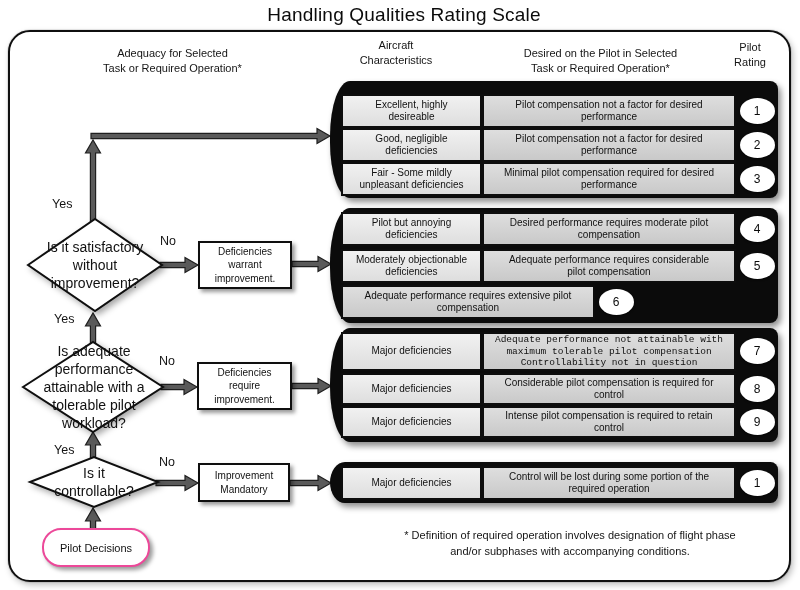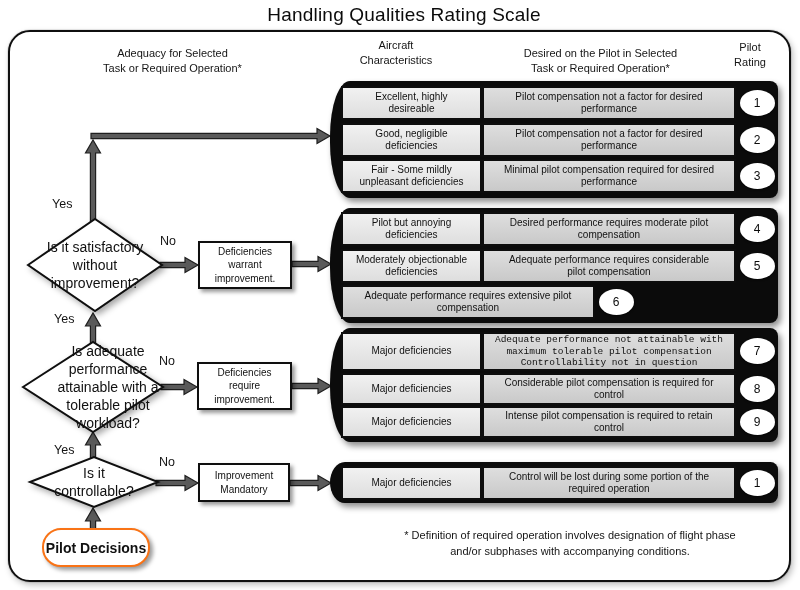--- a/index.html
+++ b/index.html
@@ -52,24 +52,23 @@
     text-align:center;font-size:14px;line-height:1.3;white-space:pre-line;
     display:flex;align-items:center;justify-content:center;
   }
   .proc-box{
     border:2px solid #0f0f0f;background:#fff;box-sizing:border-box;
     display:flex;align-items:center;justify-content:center;
     text-align:center;font-size:10px;line-height:1.35;white-space:pre-line;
     box-shadow:3px 3px 4px rgba(0,0,0,0.4);
   }
   #start-node{
-    border:2px solid #f97316;border-radius:19px;background:#fff;box-sizing:border-box;
-    display:flex;align-items:center;justify-content:center;font-size:14px;
+    border:2px solid #ec4899;border-radius:19px;background:#fff;box-sizing:border-box;
+    display:flex;align-items:center;justify-content:center;font-size:11px;
     box-shadow:3px 3px 4px rgba(0,0,0,0.4);
-    font-weight:bold;
   }
   #footnote{
     text-align:center;font-size:11px;line-height:1.45;white-space:pre-line;color:#151515;
   }
   #connector-layer{left:0;top:0;pointer-events:none;}
 </style>
 </head>
 <body>
 
 <div class="abs" id="page-title">Handling Qualities Rating Scale</div>
@@ -95,21 +94,21 @@
     <polygon points="292.0,266.6 318.0,266.6 318.0,271.5 331.0,264.0 318.0,256.5 318.0,261.4 292.0,261.4" fill="#5a5a5a" stroke="#1f1f1f" stroke-width="1.2"></polygon>
     <polygon points="161.0,389.6 184.0,389.6 184.0,394.5 197.0,387.0 184.0,379.5 184.0,384.4 161.0,384.4" fill="#5a5a5a" stroke="#1f1f1f" stroke-width="1.2"></polygon>
     <polygon points="292.0,388.6 318.0,388.6 318.0,393.5 331.0,386.0 318.0,378.5 318.0,383.4 292.0,383.4" fill="#5a5a5a" stroke="#1f1f1f" stroke-width="1.2"></polygon>
     <polygon points="156.0,485.6 185.0,485.6 185.0,490.5 198.0,483.0 185.0,475.5 185.0,480.4 156.0,480.4" fill="#5a5a5a" stroke="#1f1f1f" stroke-width="1.2"></polygon>
     <polygon points="290.0,485.6 318.0,485.6 318.0,490.5 331.0,483.0 318.0,475.5 318.0,480.4 290.0,480.4" fill="#5a5a5a" stroke="#1f1f1f" stroke-width="1.2"></polygon>
     <polygon points="28,265 95,219 162,265 95,311" fill="#ffffff" stroke="#0f0f0f" stroke-width="2" style="filter:drop-shadow(3px 3px 3px rgba(0,0,0,0.35));"></polygon>
     <polygon points="23,387 93,342 163,387 93,432" fill="#ffffff" stroke="#0f0f0f" stroke-width="2" style="filter:drop-shadow(3px 3px 3px rgba(0,0,0,0.35));"></polygon>
     <polygon points="30,482 94,457 158,482 94,507" fill="#ffffff" stroke="#0f0f0f" stroke-width="2" style="filter:drop-shadow(3px 3px 3px rgba(0,0,0,0.35));"></polygon>
   </svg>
 
-<div class="abs group" style="left:330px;top:81px;width:448px;height:117px;">
+<div class="abs group" style="left:330px;top:81px;width:448px;height:117px;justify-content:flex-end;">
   <div class="rating-row">
     <div class="cell char">Excellent, highly
 desireable</div>
     <div class="cell dem">Pilot compensation not a factor for desired
 performance</div>
     <div class="rating-col">
         <div class="badge">1</div>
       </div>
   </div>
   <div class="rating-row">
@@ -195,21 +194,21 @@
 required operation</div>
     <div class="rating-col">
         <div class="badge">1</div>
       </div>
   </div>
 </div>
 
 <div class="abs diamond-text" style="left:38px;top:228px;width:114px;height:74px;">Is it satisfactory
 without
 improvement?</div>
-<div class="abs diamond-text" style="left:48px;top:348px;width:120px;height:78px;">Is adequate
+<div class="abs diamond-text" style="left:34px;top:348px;width:120px;height:78px;">Is adequate
 performance
 attainable with a
 tolerable pilot
 workload?</div>
 <div class="abs diamond-text" style="left:40px;top:460px;width:108px;height:44px;">Is it
 controllable?</div>
 
 <div class="abs proc-box" style="left:198px;top:241px;width:94px;height:48px;">Deficiencies
 warrant
 improvement.</div>

